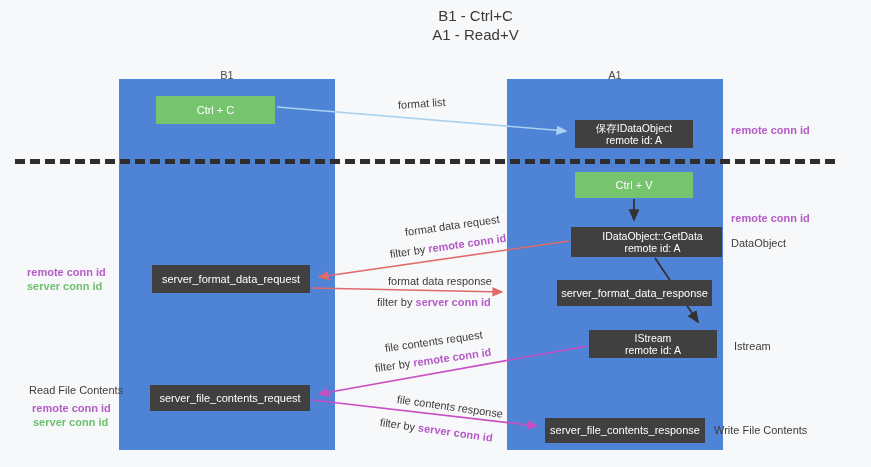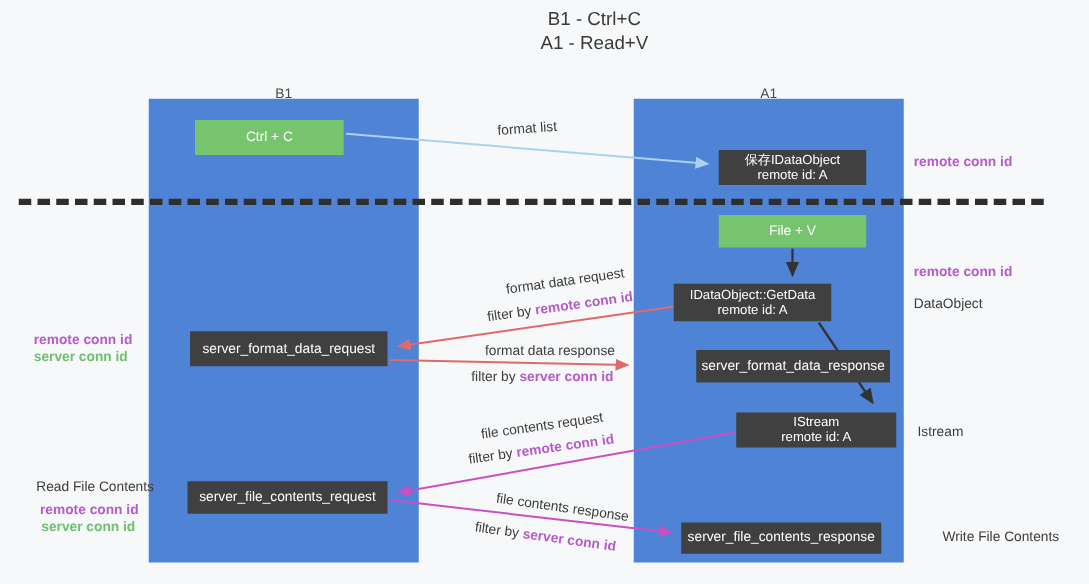--- a/index.html
+++ b/index.html
@@ -71,24 +71,24 @@
   <div class="box green" style="left:156px;top:96px;width:119px;height:28px;">
     <div>Ctrl + C</div>
   </div>
 
   <div class="box orange" style="left:575px;top:120px;width:118px;height:28px;font-size:10.5px;line-height:12px;">
     <div>保存IDataObject</div>
     <div>remote id: A</div>
   </div>
 
   <div class="box green" style="left:575px;top:172px;width:118px;height:26px;">
-    <div>File + V</div>
+    <div>Ctrl + V</div>
   </div>
 
-  <div class="box orange" style="left:539px;top:227px;width:126px;height:30px;font-size:10.5px;line-height:12px;">
+  <div class="box orange" style="left:571px;top:227px;width:139px;height:30px;font-size:10.5px;line-height:12px;padding-left:12px;">
     <div>IDataObject::GetData</div>
     <div>remote id: A</div>
   </div>
 
   <div class="box orange" style="left:152px;top:265px;width:158px;height:28px;text-align:right;">
     <div>server_format_data_request</div>
   </div>
 
   <div class="box orange" style="left:510px;top:280px;width:155px;height:26px;margin-left:47px;">
     <div>server_format_data_response</div>
@@ -133,15 +133,15 @@
   </div>
   <div class="lbl r-pos" style="left:397px;top:393px;">file contents response</div>
   <div class="lbl r-pos" style="left:380px;top:416px;">
     <span>filter by </span><span class="purple">server conn id</span>
   </div>
 
   <div class="lbl" style="left:29px;top:384px;">Read File Contents</div>
   <div class="lbl purple" style="left:32px;top:402px;">remote conn id</div>
   <div class="lbl greentxt" style="left:33px;top:416px;">server conn id</div>
 
-  <div class="lbl" style="left:754px;top:424px;text-align:center;">Write File Contents</div>
+  <div class="lbl" style="left:714px;top:424px;text-align:center;">Write File Contents</div>
 
 </div>
 
 </body></html>

